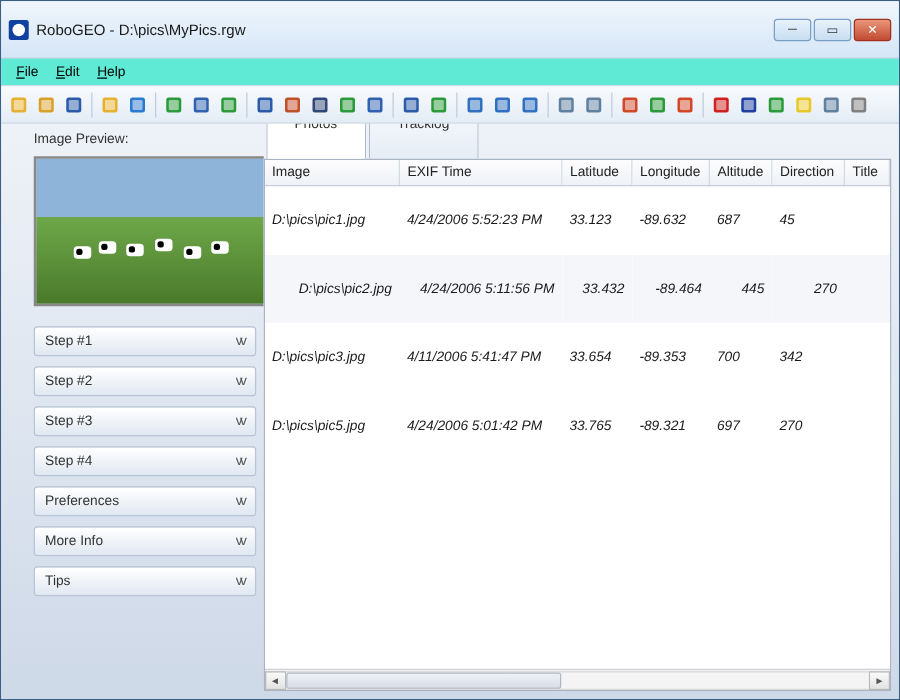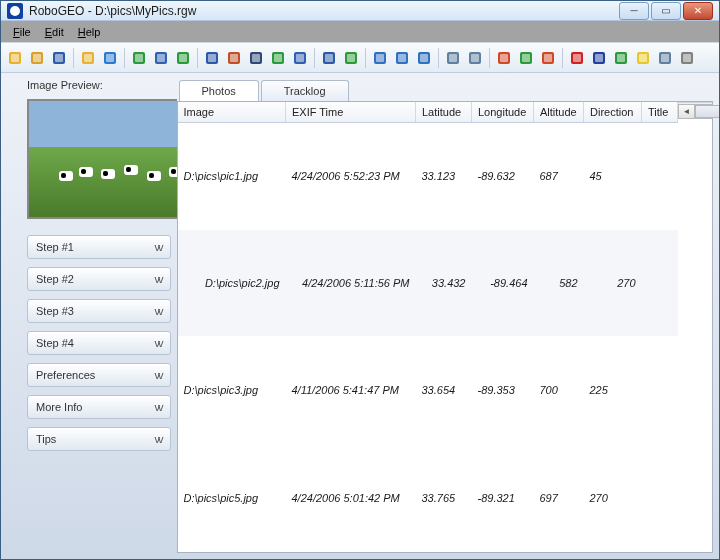--- a/index.html
+++ b/index.html
@@ -1,44 +1,44 @@
 <!DOCTYPE html>
 <html><head>
 <meta charset="utf-8">
 <style>
 * { box-sizing: border-box; margin: 0; padding: 0; font-family: "Segoe UI", Tahoma, sans-serif; font-size: 11px; }
 body { background: #5a7fa8; width: 720px; height: 560px; overflow: hidden; }
 .window { width: 720px; height: 560px; background: #fff; border: 1px solid #3a5f85; display: flex; flex-direction: column; }
-.titlebar { height: 20px; background: linear-gradient(to bottom, #f0f6fc, #d5e6f7); display: flex; align-items: center; padding: 0 6px; border-bottom: 1px solid #b0c4de; }
+.titlebar { height: 46px; background: linear-gradient(to bottom, #f0f6fc, #d5e6f7); display: flex; align-items: center; padding: 0 6px; border-bottom: 1px solid #b0c4de; }
 .titlebar .app-icon { width: 16px; height: 16px; background: #1040a0; border-radius: 2px; margin-right: 6px; position: relative; }
 .titlebar .app-icon::after { content: ""; position: absolute; left: 3px; top: 3px; width: 10px; height: 10px; background: #fff; border-radius: 50%; }
 .titlebar .title { color: #1a1a1a; font-size: 12px; flex: 1; }
 .winbtns { display: flex; gap: 2px; }
 .winbtn { width: 30px; height: 18px; border: 1px solid #7a9ec4; background: linear-gradient(to bottom,#e8f2fc,#c8ddf2); border-radius: 3px; display: flex; align-items: center; justify-content: center; font-size: 10px; color: #333; }
 .winbtn.close { background: linear-gradient(to bottom,#e9967a,#c24a33); color: #fff; border-color: #a03020; }
-.menubar { height: 22px; display: flex; align-items: center; padding: 0 6px; gap: 2px; background: #a3a3a3; border-bottom: 1px solid #d0d8e0; }
+.menubar { height: 22px; display: flex; align-items: center; padding: 0 6px; gap: 2px; background: #5eead4; border-bottom: 1px solid #d0d8e0; }
 .menu-item { padding: 2px 6px; color: #000; cursor: default; }
 .menu-item u { text-decoration: underline; }
 .toolbar { height: 30px; background: linear-gradient(to bottom,#f9fbfd,#e3ecf5); border-bottom: 1px solid #c0ccdc; display: flex; align-items: center; padding: 0 4px; gap: 2px; overflow: hidden; }
 .tbtn { width: 20px; height: 20px; display: flex; align-items: center; justify-content: center; border: 1px solid transparent; border-radius: 2px; }
 .tsep { width: 1px; height: 20px; background: #c0ccdc; margin: 0 2px; }
 .content { flex: 1; display: flex; background: linear-gradient(to bottom,#eef2f8,#ced9e8); overflow: hidden; }
 .sidebar { width: 200px; padding: 6px; display: flex; flex-direction: column; gap: 6px; overflow: hidden; margin-left: 20px; }
 .preview-label { font-size: 11px; color: #333; margin-bottom: 2px; }
 .preview { width: 188px; height: 120px; border: 2px solid #888; background: linear-gradient(to bottom, #8fb4d9 0%, #8fb4d9 40%, #6ea84a 40%, #4a7a2a 100%); position: relative; overflow: hidden; }
 .cow { position: absolute; width: 14px; height: 10px; background: #fff; border-radius: 3px; }
 .cow::after { content:""; position:absolute; left:2px; top:2px; width:5px; height:5px; background:#000; border-radius:2px; }
 .accordion { display: flex; flex-direction: column; gap: 8px; margin-top: 10px; }
 .acc-item { height: 24px; background: linear-gradient(to bottom,#ffffff,#e0e8f2); border: 1px solid #b8c4d4; border-radius: 3px; display: flex; align-items: center; justify-content: space-between; padding: 0 8px; color: #333; box-shadow: 0 1px 0 rgba(255,255,255,0.6) inset; gap: 30px; }
 .chevrons { font-size: 11px; color: #555; letter-spacing: -2px; }
 .mainpane { flex: 1; display: flex; flex-direction: column; padding: 4px 6px 6px 0; }
 .tabs { height: 24px; display: flex; align-items: flex-end; gap: 2px; margin-left: 2px; }
-.tab { padding: 4px 22px; background: linear-gradient(to bottom,#fcfdff,#e6edf6); border: 1px solid #b0bccc; border-bottom: none; border-radius: 3px 3px 0 0; color: #333; position: relative; }
+.tab { padding: 22px 22px; background: linear-gradient(to bottom,#fcfdff,#e6edf6); border: 1px solid #b0bccc; border-bottom: none; border-radius: 3px 3px 0 0; color: #333; position: relative; }
 .tab.active { background: #fff; z-index: 2; }
-.grid-wrap { flex: 1; background: #fff; border: 1px solid #a8b4c4; position: relative; display: flex; flex-direction: row; }
+.grid-wrap { flex: 1; background: #fff; border: 1px solid #a8b4c4; position: relative; display: flex; flex-direction: column; }
 table { width: 100%; border-collapse: collapse; table-layout: fixed; }
 th { background: linear-gradient(to bottom,#fdfdfe,#eef1f6); border-right: 1px solid #d4dae2; border-bottom: 1px solid #c4cedc; text-align: left; padding: 3px 6px; font-weight: normal; color: #222; height: 20px; white-space: nowrap; overflow: hidden; }
 td { padding: 21px 6px; color: #1a1a1a; border-bottom: 1px solid transparent; white-space: nowrap; overflow: hidden; font-style: italic; }
 tr.odd td { background: #f4f6fa; text-align: right; }
 .hscroll { height: 17px; background: #f0f0f0; border-top: 1px solid #d0d4da; display: flex; align-items: center; }
 .hscroll .arrow { width: 17px; height: 15px; background: linear-gradient(to bottom,#fafafa,#e2e2e2); border: 1px solid #b8b8b8; display: flex; align-items: center; justify-content: center; font-size: 8px; color: #555; }
 .hscroll .track { flex: 1; height: 15px; background: #f4f4f4; border: 1px solid #d8d8d8; border-left: none; border-right: none; position: relative; }
 .hscroll .thumb { position: absolute; left: 0; top: 0; height: 100%; width: 220px; background: linear-gradient(to bottom,#eef1f6,#d8dee8); border: 1px solid #b0b8c4; border-radius: 2px; }
 svg { width: 16px; height: 16px; }
 </style>
@@ -325,31 +325,31 @@
                 <td>-89.632</td>
                 <td>687</td>
                 <td>45</td>
                 <td></td>
               </tr>
               <tr class="odd">
                 <td>D:\pics\pic2.jpg</td>
                 <td>4/24/2006 5:11:56 PM</td>
                 <td>33.432</td>
                 <td>-89.464</td>
-                <td>582</td>
+                <td>445</td>
                 <td>270</td>
                 <td></td>
               </tr>
               <tr>
                 <td>D:\pics\pic3.jpg</td>
                 <td>4/11/2006 5:41:47 PM</td>
                 <td>33.654</td>
                 <td>-89.353</td>
                 <td>700</td>
-                <td>225</td>
+                <td>342</td>
                 <td></td>
               </tr>
               <tr>
                 <td>D:\pics\pic5.jpg</td>
                 <td>4/24/2006 5:01:42 PM</td>
                 <td>33.765</td>
                 <td>-89.321</td>
                 <td>697</td>
                 <td>270</td>
                 <td></td>

